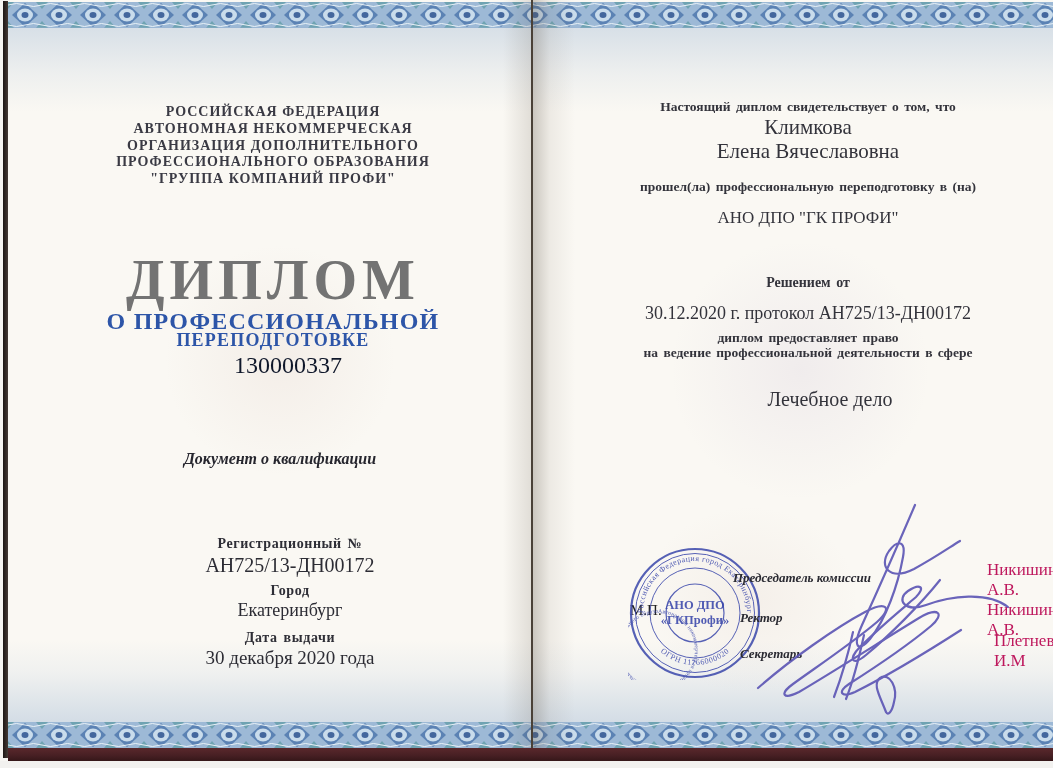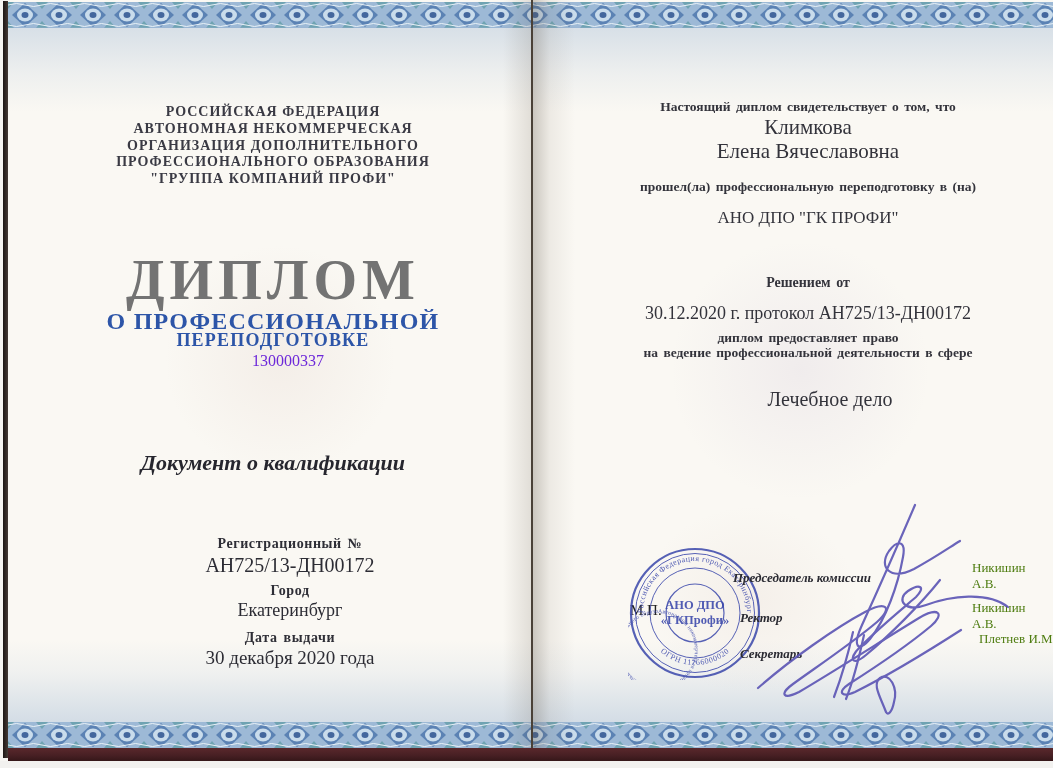--- a/index.html
+++ b/index.html
@@ -31,22 +31,22 @@
       background:radial-gradient(closest-side,rgba(170,150,190,.12),rgba(170,150,190,0) 72%);}
   .wm3{left:600px;top:470px;width:300px;height:260px;
       background:radial-gradient(closest-side,rgba(205,175,165,.12),rgba(205,175,165,0) 72%);}
   
   .org{left:30px;top:104px;width:486px;font-size:14px;font-weight:600;letter-spacing:1px;
        line-height:16.8px;color:#3a3a44;}
   .org span{display:block;}
   .title{left:30px;top:248px;width:486px;font-size:56px;font-weight:700;letter-spacing:5px;color:#737373;}
   .sub1{left:30px;top:308px;width:486px;font-size:24px;font-weight:700;letter-spacing:1.2px;color:#2d55a8;}
   .sub2{left:30px;top:330px;width:486px;font-size:18px;font-weight:700;letter-spacing:1.2px;color:#2d55a8;}
-  .blanknum{left:45px;top:352px;width:486px;font-size:16px;color:#6d28d9;}
-  .qualnote{left:28px;top:450px;width:490px;font-size:22px;font-style:italic;font-weight:700;color:#26262e;}
+  .blanknum{left:45px;top:352px;width:486px;font-size:24px;color:#0f172a;}
+  .qualnote{left:35px;top:450px;width:490px;font-size:16px;font-style:italic;font-weight:700;color:#26262e;}
   .lbl{font-size:14px;font-weight:700;letter-spacing:.6px;word-spacing:2px;color:#2e2e36;}
   .reglbl{left:55px;top:536px;width:470px;}
   .regval{left:55px;top:554px;width:470px;font-size:20px;color:#2c2c34;}
   .citylbl{left:55px;top:583px;width:470px;}
   .cityval{left:55px;top:600px;width:470px;font-size:18px;color:#2c2c34;}
   .datelbl{left:55px;top:630px;width:470px;}
   .dateval{left:55px;top:647px;width:470px;font-size:19px;color:#2c2c34;}
   .attest{left:565px;top:99px;width:486px;font-size:13.5px;font-weight:700;word-spacing:2px;}
   .surname{left:565px;top:115px;width:486px;font-size:21px;}
   .fullname{left:565px;top:139px;width:486px;font-size:21px;}
@@ -55,21 +55,21 @@
   .decision{left:565px;top:275px;width:486px;font-size:14px;font-weight:700;word-spacing:2px;}
   .protocol{left:565px;top:303px;width:486px;font-size:18px;}
   .grant1{left:565px;top:330px;width:486px;font-size:13.5px;font-weight:700;word-spacing:2px;}
   .grant2{left:565px;top:345px;width:486px;font-size:13.5px;font-weight:700;word-spacing:2px;}
   .field{left:620px;top:388px;width:420px;font-size:20px;}
   .mp{left:630px;top:602px;font-size:15px;color:#222;}
   .role{font-size:13px;font-style:italic;font-weight:700;color:#2a2a32;}
   .role1{left:733px;top:570px;}
   .role2{left:740px;top:610px;}
   .role3{left:740px;top:646px;}
-  .signame{font-size:13px;color:#4d7c0f;}
+  .signame{font-size:17px;color:#be185d;margin-left:15px;}
   .sn1{left:972px;top:560px;}
   .sn2{left:972px;top:600px;}
   .sn3{left:979px;top:631px;}
 </style>
 </head>
 <body>
 
 <div class="canvas">
 
   <svg width="0" height="0" style="position:absolute" aria-hidden="true">

